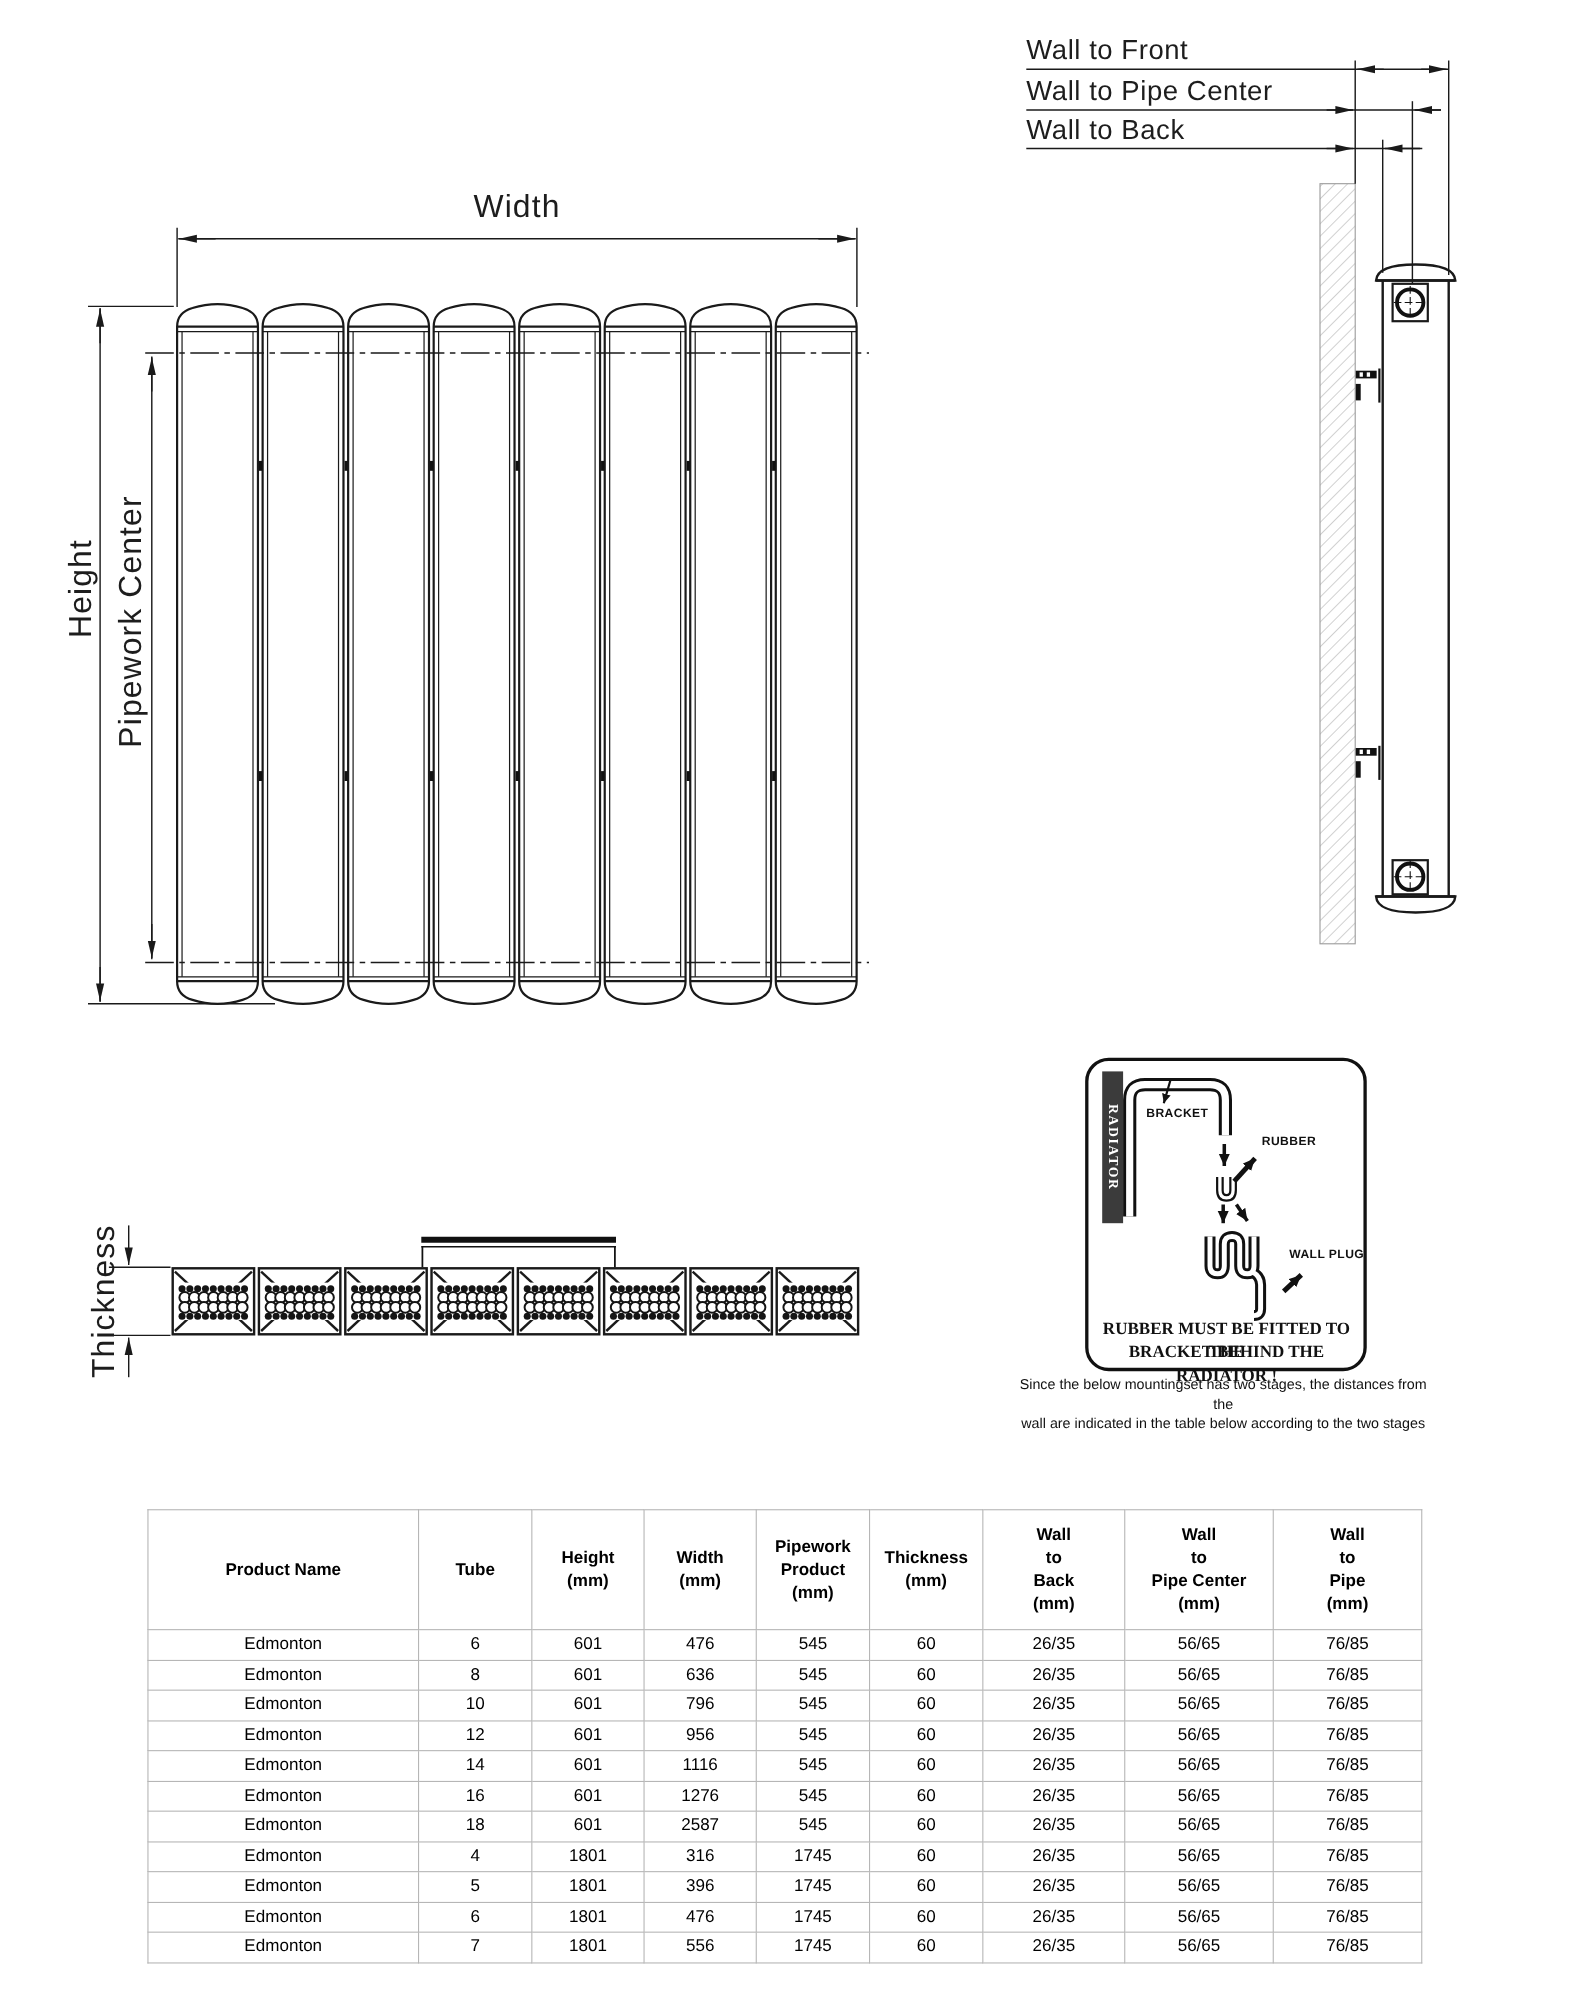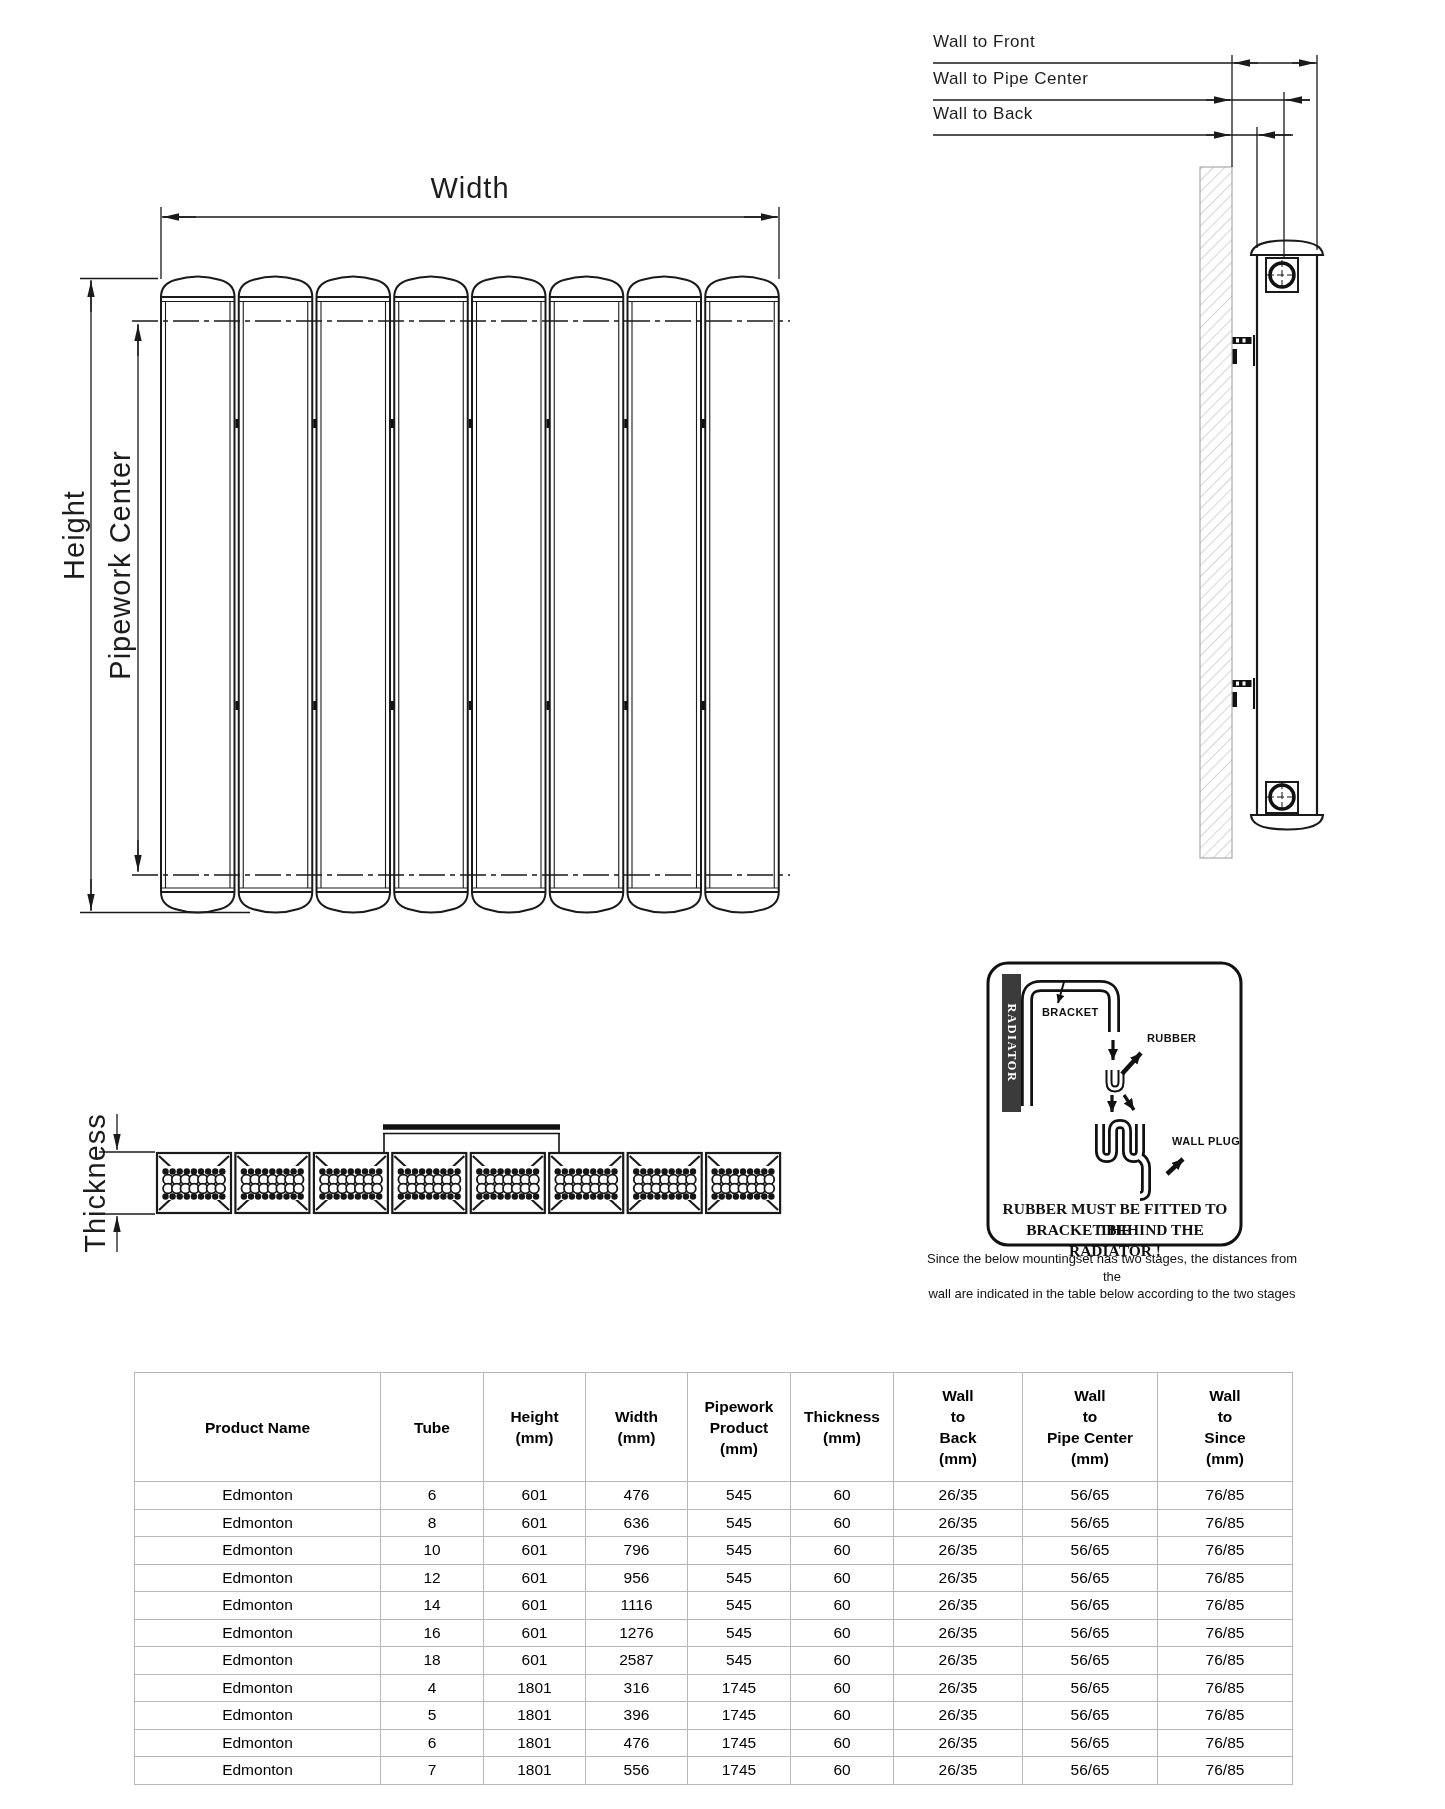--- a/index.html
+++ b/index.html
@@ -2,21 +2,21 @@
 <html><head>
 <meta charset="utf-8">
 <style>
   html,body{margin:0;padding:0;background:#fff;}
   .canvas{position:relative;width:1445px;height:1809px;background:#fff;overflow:hidden;
           font-family:"Liberation Sans",sans-serif;color:#111;}
   svg.draw{position:absolute;left:0;top:0;}
   .dim-label{position:absolute;color:#1d1d1d;font-size:29px;letter-spacing:1px;white-space:nowrap;font-weight:400;}
   .rot{transform:translate(-50%,-50%) rotate(-90deg);}
   .ctr{transform:translateX(-50%);}
-  .side-label{position:absolute;color:#1d1d1d;font-size:17px;letter-spacing:.5px;white-space:nowrap;}
+  .side-label{position:absolute;color:#1d1d1d;font-size:25px;letter-spacing:.5px;white-space:nowrap;}
   .detail-label{position:absolute;font-size:11px;font-weight:bold;letter-spacing:.4px;color:#111;white-space:nowrap;}
   .radiator-bar-label{position:absolute;left:1021px;top:974px;width:138px;height:19px;
      transform:rotate(90deg);transform-origin:0 0;text-align:center;line-height:19px;
      color:#fff;font-family:"Liberation Serif",serif;font-weight:bold;font-size:12.5px;letter-spacing:1.5px;}
   .warning{position:absolute;left:994px;width:242px;text-align:center;
      font-family:"Liberation Serif",serif;font-weight:bold;font-size:15.5px;color:#111;line-height:21px;}
   .note{position:absolute;left:921px;top:1250px;width:382px;text-align:center;
      font-size:13px;color:#111;line-height:17.5px;}
   .spec-table-wrap{position:absolute;left:134px;top:1372px;width:1158px;}
   table.spec{border-collapse:collapse;table-layout:fixed;width:1158px;font-size:15.5px;color:#000;}
@@ -323,21 +323,21 @@
             </th>
             <th>
               <div>Wall</div>
               <div>to</div>
               <div>Pipe Center</div>
               <div>(mm)</div>
             </th>
             <th>
               <div>Wall</div>
               <div>to</div>
-              <div>Since</div>
+              <div>Pipe</div>
               <div>(mm)</div>
             </th>
           </tr>
         </thead>
     <tbody>
           <tr>
             <td>Edmonton</td>
             <td>6</td>
             <td>601</td>
             <td>476</td>

